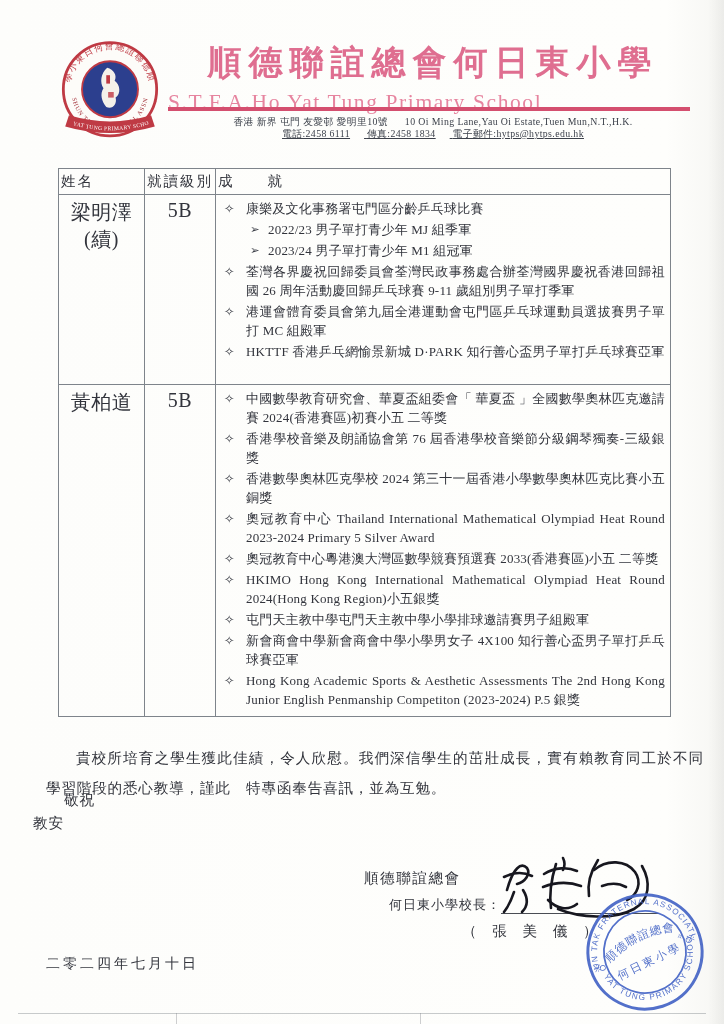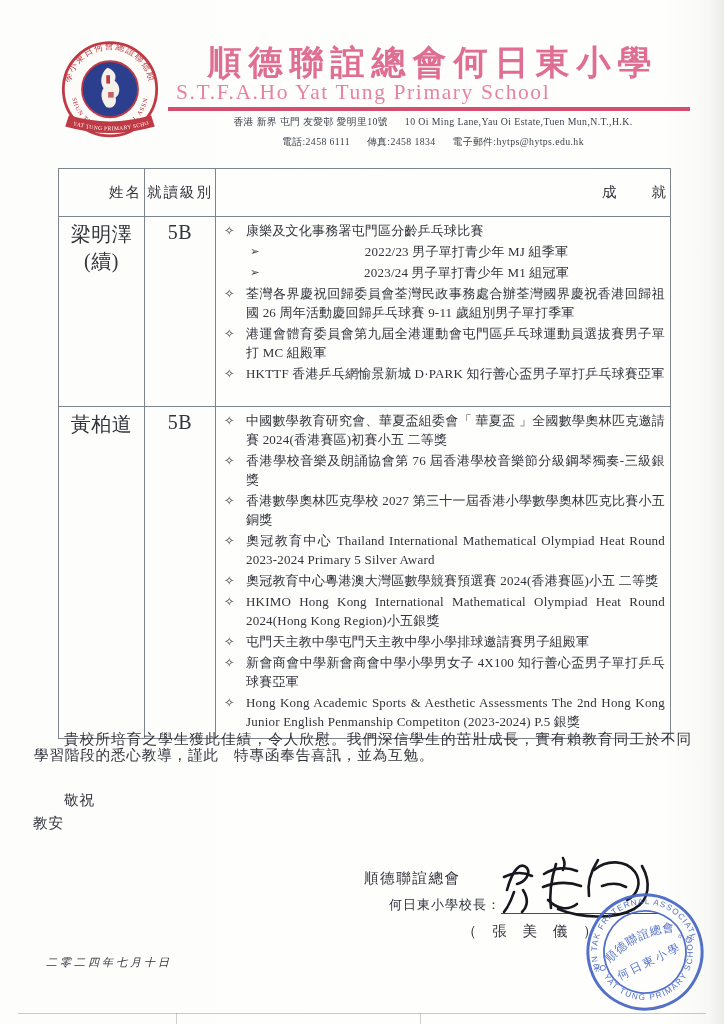--- a/index.html
+++ b/index.html
@@ -15,84 +15,84 @@
     background:linear-gradient(90deg,#fdfdfb 0%,#fefefc 92%,#f6f6f3 100%);
   }
   
   .logo{position:absolute;left:54px;top:36px;width:112px;height:112px;}
   .title-zh{
     position:absolute;left:168px;top:40px;width:530px;
     font-size:34px;font-weight:600;color:#df6e90;
     letter-spacing:7px;white-space:nowrap;text-align:center;
   }
   .title-en{
-    position:absolute;left:168px;top:80px;width:530px;
-    font-size:21.5px;color:#e6849f;letter-spacing:1.6px;white-space:nowrap;margin-left:8px;
+    position:absolute;left:168px;top:90px;width:530px;
+    font-size:21.5px;color:#e6849f;letter-spacing:1.6px;white-space:nowrap;
   }
   .head-rule{
     position:absolute;left:168px;top:107px;width:522px;height:4px;
     background:#d44f6f;
   }
   .addr{
     position:absolute;left:170px;width:540px;
     font-size:9.8px;color:#3c414b;letter-spacing:.4px;white-space:nowrap;text-align:center;
   }
   .addr-1{top:116px;}
-  .addr-2{top:136px;}
+  .addr-2{top:128px;text-decoration:underline;}
   .addr span{margin-right:14px;}
   
   table.ach-table{
     position:absolute;left:58px;top:168px;width:612px;
     border-collapse:collapse;table-layout:fixed;
   }
   .ach-table th,.ach-table td{
     border:1px solid #7e848b;
     font-weight:normal;vertical-align:top;
   }
   .ach-table th{
-    font-size:14.5px;text-align:right;padding:14px 2px;
+    font-size:14.5px;text-align:left;padding:3px 2px;
     letter-spacing:2px;height:19px;vertical-align:middle;
   }
   td.c-name,td.c-class{
     text-align:center;font-size:20px;padding-top:4px;letter-spacing:.5px;
   }
   td.c-ach{padding:2px 5px 5px 8px;}
   tr.row-0{height:190px;}
   tr.row-1{height:326px;margin-left:43px;}
   .ach{display:flex;margin:2px 0;}
   .ach .bullet{
     flex:0 0 22px;font-size:12.5px;line-height:19px;color:#3a3d46;
     font-family:"DejaVu Sans",sans-serif;
   }
   .ach.sub{margin-left:26px;}
   .ach.sub .bullet{flex:0 0 18px;font-size:11.5px;}
   .ach .atext{
     flex:1;font-size:13px;line-height:19px;text-align:justify;
     letter-spacing:.2px;
   }
-  .ach.sub .atext{text-align:center;}
+  .ach.sub .atext{text-align:left;}
   
   .closing{
     position:absolute;left:34px;top:731px;width:658px;
-    font-size:14.6px;line-height:16px;text-indent:2.05em;
-    text-align:justify;letter-spacing:.8px;margin:0;
+    font-size:14.6px;line-height:30px;text-indent:2.05em;
+    text-align:justify;letter-spacing:.8px;margin:12px;
   }
   .salute-1{position:absolute;left:64px;top:791px;font-size:14.6px;letter-spacing:1px;}
   .salute-2{position:absolute;left:33px;top:814px;font-size:14.6px;letter-spacing:1px;}
   
   .sig-org{position:absolute;left:364px;top:869px;font-size:14.6px;letter-spacing:1.5px;}
   .sig-row{position:absolute;left:389px;top:896px;font-size:13px;letter-spacing:1px;white-space:nowrap;}
   .sig-underline{
     display:inline-block;width:158px;height:15px;
     border-bottom:1.4px solid #4a4d54;vertical-align:bottom;
   }
   .sig-paren{position:absolute;left:462px;top:922px;font-size:14.6px;letter-spacing:6px;}
   .sig-script{position:absolute;left:498px;top:846px;width:178px;height:82px;}
   .stamp{position:absolute;left:583px;top:890px;width:124px;height:124px;transform:rotate(-18deg);opacity:.92;}
-  .date-line{position:absolute;left:46px;top:955px;font-size:11px;letter-spacing:3px;font-style:italic;}
+  .date-line{position:absolute;left:46px;top:955px;font-size:14px;letter-spacing:3px;}
   
   .ghost-hline{position:absolute;left:18px;top:1013px;width:688px;height:1px;background:rgba(125,130,136,.42);}
   .ghost-v1{position:absolute;left:176px;top:1013px;width:1px;height:11px;background:rgba(125,130,136,.38);}
   .ghost-v2{position:absolute;left:420px;top:1013px;width:1px;height:11px;background:rgba(125,130,136,.38);}
   .corner-shade{position:absolute;right:0;top:0;width:16px;height:100%;background:linear-gradient(90deg,rgba(0,0,0,0),rgba(0,0,0,.045));}
 </style>
 </head>
 <body>
 
 <div class="page">
@@ -186,29 +186,29 @@
             <div class="ach">
               <span class="bullet">✧</span>
               <span class="atext">中國數學教育研究會、華夏盃組委會「 華夏盃 」全國數學奧林匹克邀請賽 2024(香港賽區)初賽小五 二等獎</span>
             </div>
             <div class="ach">
               <span class="bullet">✧</span>
               <span class="atext">香港學校音樂及朗誦協會第 76 屆香港學校音樂節分級鋼琴獨奏-三級銀獎</span>
             </div>
             <div class="ach">
               <span class="bullet">✧</span>
-              <span class="atext">香港數學奧林匹克學校 2027 第三十一屆香港小學數學奧林匹克比賽小五銅獎</span>
+              <span class="atext">香港數學奧林匹克學校 2024 第三十一屆香港小學數學奧林匹克比賽小五銅獎</span>
             </div>
             <div class="ach">
               <span class="bullet">✧</span>
               <span class="atext">奧冠教育中心 Thailand International Mathematical Olympiad Heat Round 2023-2024 Primary 5 Silver Award</span>
             </div>
             <div class="ach">
               <span class="bullet">✧</span>
-              <span class="atext">奧冠教育中心粵港澳大灣區數學競賽預選賽 2024(香港賽區)小五 二等獎</span>
+              <span class="atext">奧冠教育中心粵港澳大灣區數學競賽預選賽 2033(香港賽區)小五 二等獎</span>
             </div>
             <div class="ach">
               <span class="bullet">✧</span>
               <span class="atext">HKIMO Hong Kong International Mathematical Olympiad Heat Round 2024(Hong Kong Region)小五銀獎</span>
             </div>
             <div class="ach">
               <span class="bullet">✧</span>
               <span class="atext">屯門天主教中學屯門天主教中學小學排球邀請賽男子組殿軍</span>
             </div>
             <div class="ach">

